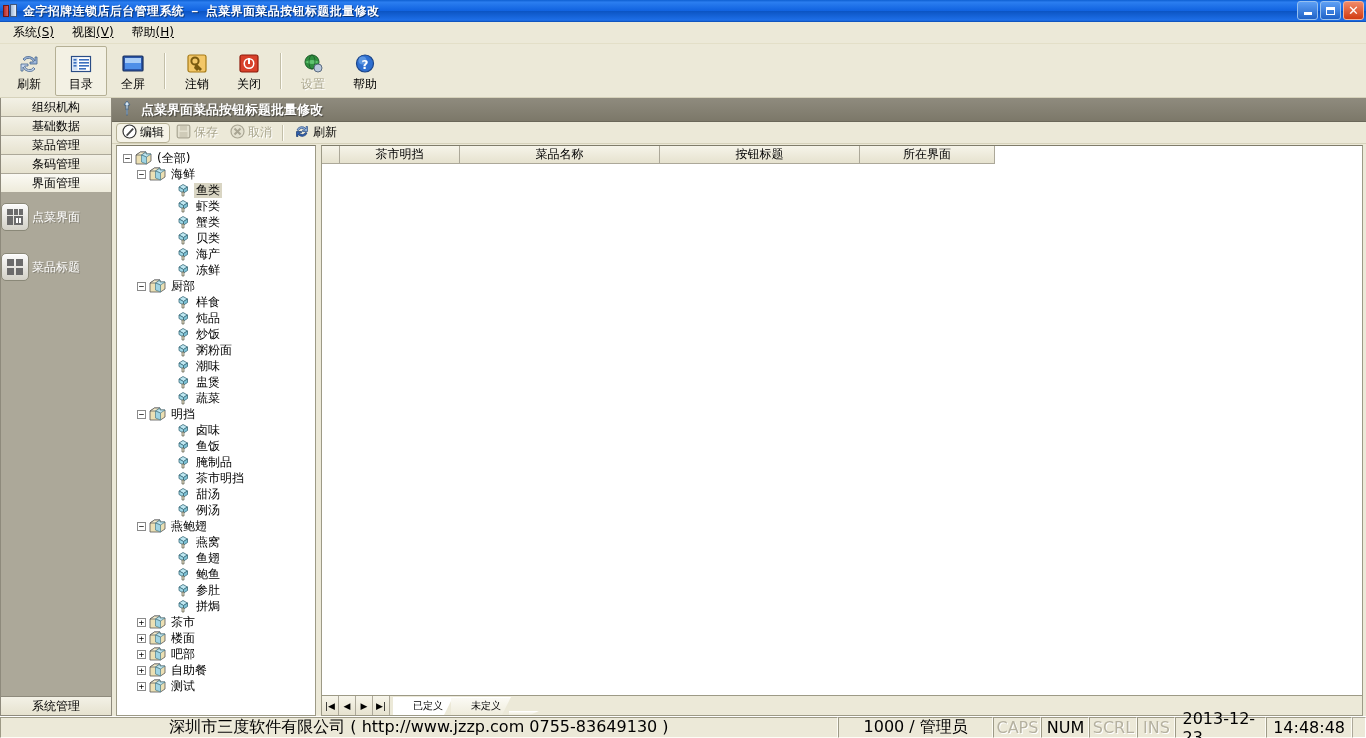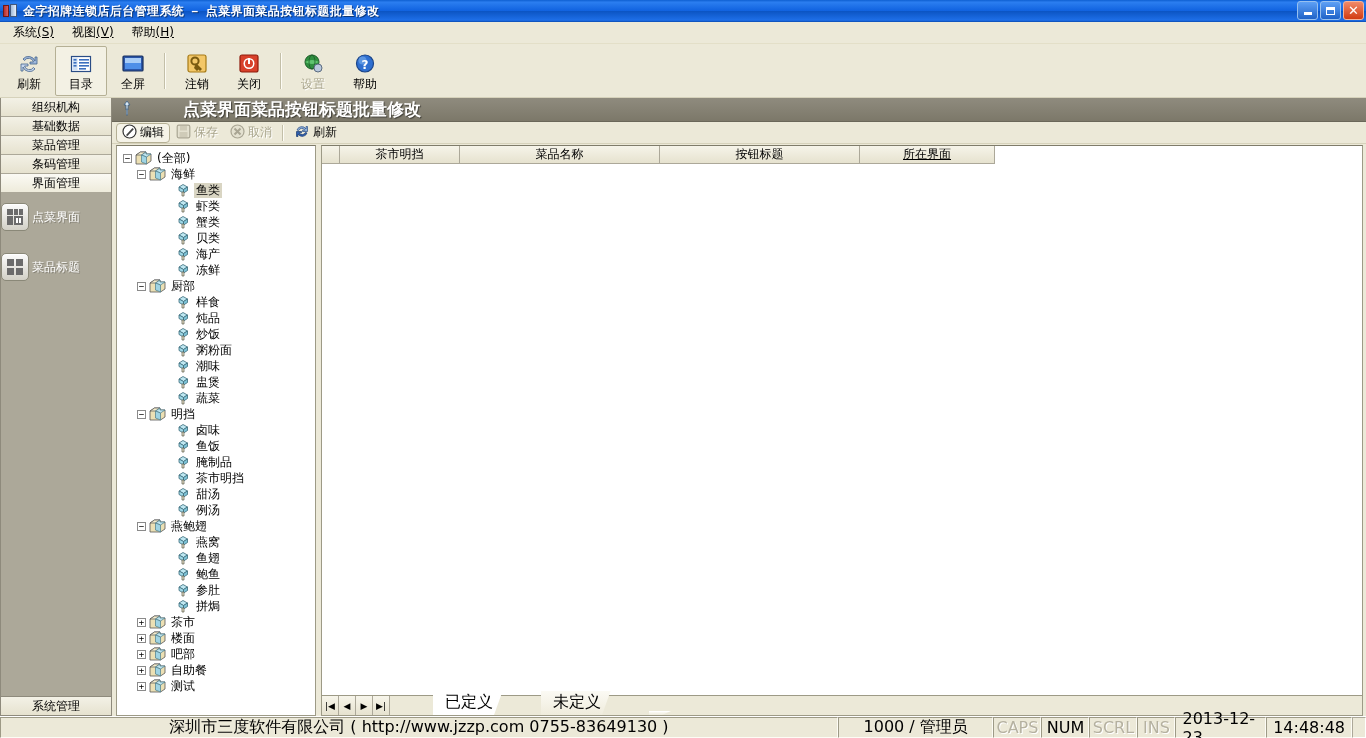--- a/index.html
+++ b/index.html
@@ -135,23 +135,22 @@
   
   .content { flex: 1 1 auto; display: flex; flex-direction: column; min-width: 0; background:#ece9d8; }
   .content-header {
     height: 24px; flex: 0 0 24px;
     background: linear-gradient(to bottom,#8f8b7e,#7c7869);
     display: flex; align-items: center; gap: 7px;
     padding-left: 8px;
     border-bottom: 1px solid #6a6759;
   }
   .content-header .hdr-title {
-    color: #ffffff; font-size: 17px; font-weight: bold;
+    color: #ffffff; font-size: 13px; font-weight: bold;
     text-shadow: 1px 1px 1px rgba(0,0,0,.5);
-    margin-left: 42px;
   }
   .edit-toolbar {
     height: 22px; flex: 0 0 22px;
     background: #ece9d8;
     display: flex; align-items: center; gap: 0;
     padding-left: 4px;
     border-bottom: 1px solid #d6d2bb;
   }
   .et-btn {
     display: flex; align-items: center; gap: 3px;
@@ -224,26 +223,25 @@
     border: 1px solid #9d9a86; border-top: none;
   }
   .navbtn {
     width: 17px; border-right: 1px solid #aca899;
     display: flex; align-items: center; justify-content: center;
     font-size: 9px; color: #000;
     background: linear-gradient(to bottom,#f7f5ea,#e6e2cf);
   }
   .tabs { display: flex; align-items: flex-end; padding-left: 3px; flex: 1 1 auto; }
   .tab {
-    font-size: 16px; color: #000; padding: 1px 10px 2px 12px;
+    font-size: 10px; color: #000; padding: 1px 10px 2px 20px;
     position: relative; margin-right: -2px;
     background: linear-gradient(to bottom,#fbfaf4,#efecdc);
     border-top: 1px solid #fff;
     clip-path: polygon(0 0, 100% 0, calc(100% - 9px) 100%, 0 100%);
-    margin-left: 40px;
   }
   .tab.active { background: #ffffff; font-weight: normal; }
   .tab-shear { width: 12px; }
 
   
   .statusbar {
     height: 22px; flex: 0 0 22px;
     background: #ece9d8;
     display: flex; align-items: stretch;
     border-top: 1px solid #ffffff;
@@ -872,21 +870,21 @@
 
         <div class="splitter"></div>
 
         <div class="grid-pane">
           <div class="grid-box">
             <div class="grid-header" id="grid-header">
                 <div class="gh-cell indicator"></div>
                 <div class="gh-cell" style="width: 120px; flex: 0 0 120px;">茶市明挡</div>
                 <div class="gh-cell" style="width: 200px; flex: 0 0 200px;">菜品名称</div>
                 <div class="gh-cell" style="width: 200px; flex: 0 0 200px;">按钮标题</div>
-                <div class="gh-cell" style="width: 135px; flex: 0 0 135px; text-decoration: underline;">所在界面</div>
+                <div class="gh-cell" style="width: 135px; flex: 0 0 135px;">所在界面</div>
                 <div class="gh-filler"></div>
               </div>
             <div class="grid-rows"></div>
           </div>
           <div class="tabstrip">
             <div class="navbtn">|◀</div>
             <div class="navbtn">◀</div>
             <div class="navbtn">▶</div>
             <div class="navbtn">▶|</div>
             <div class="tabs">

